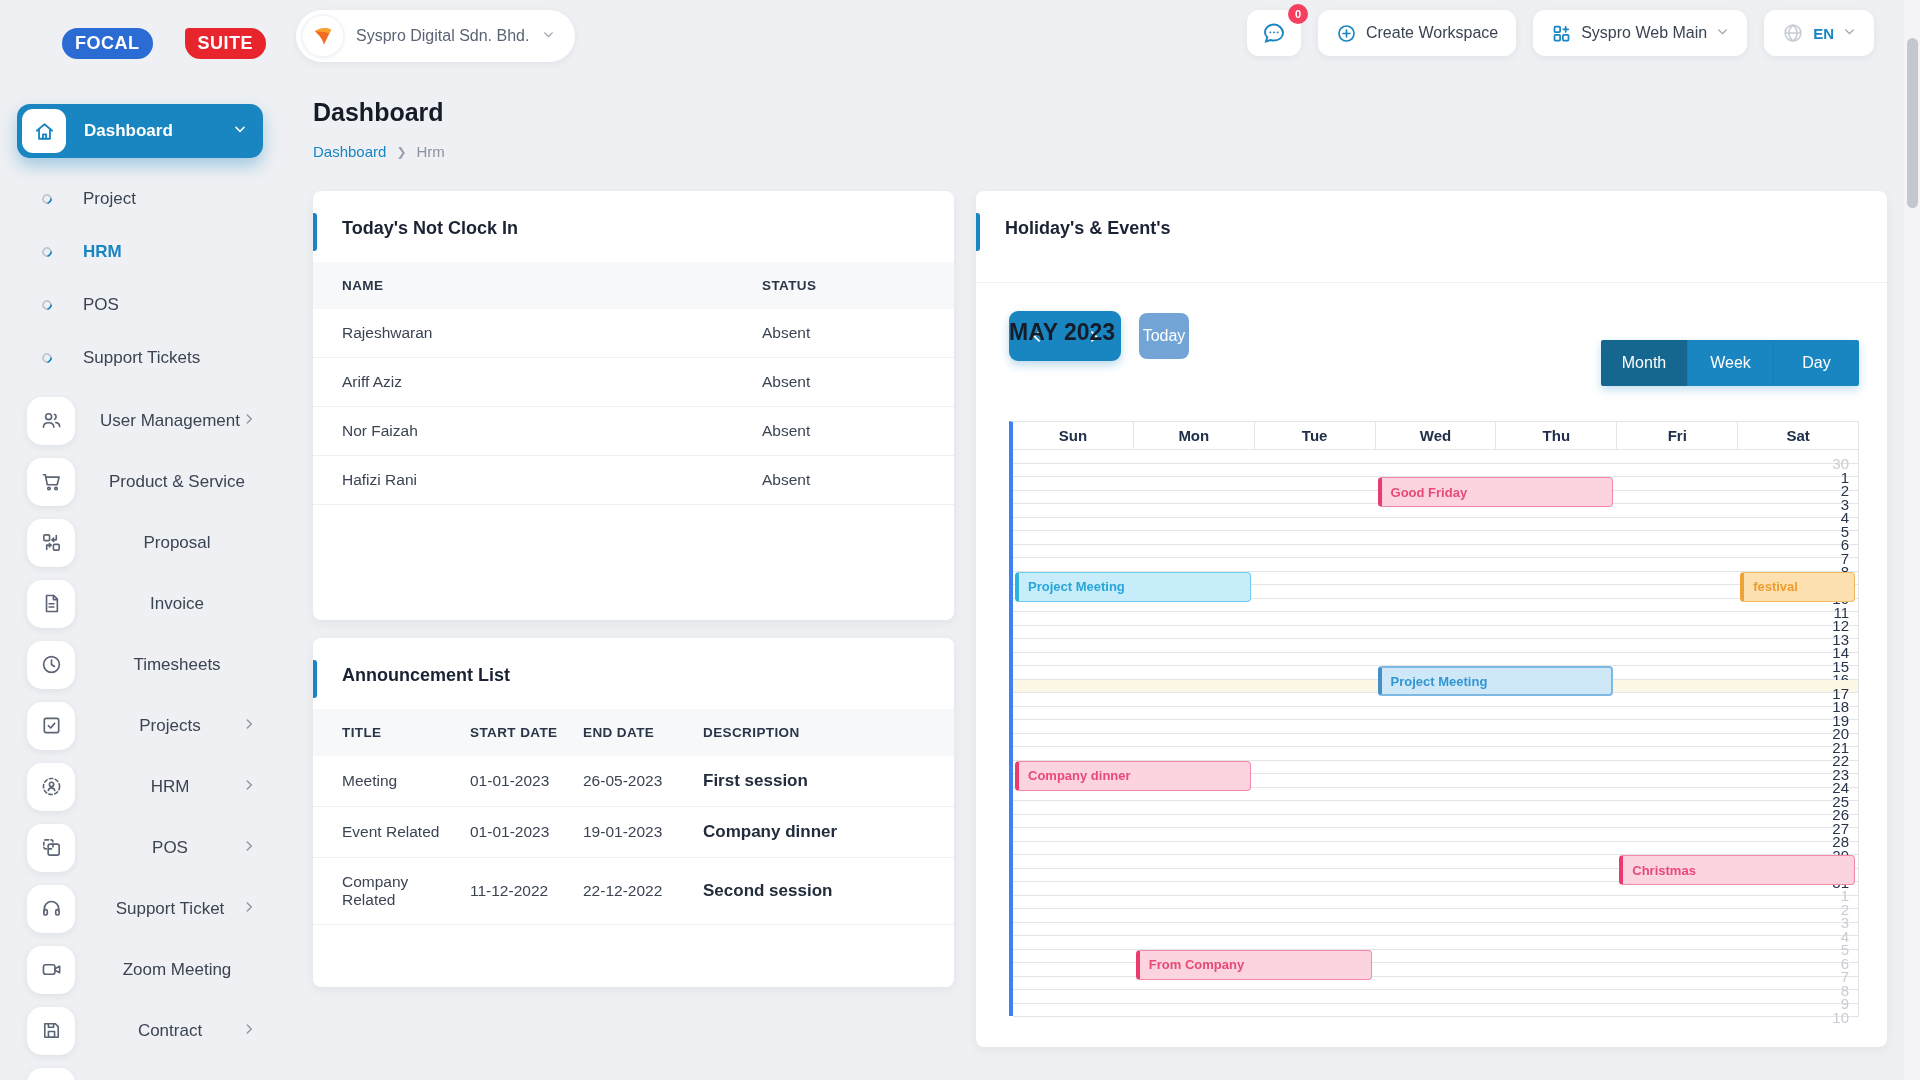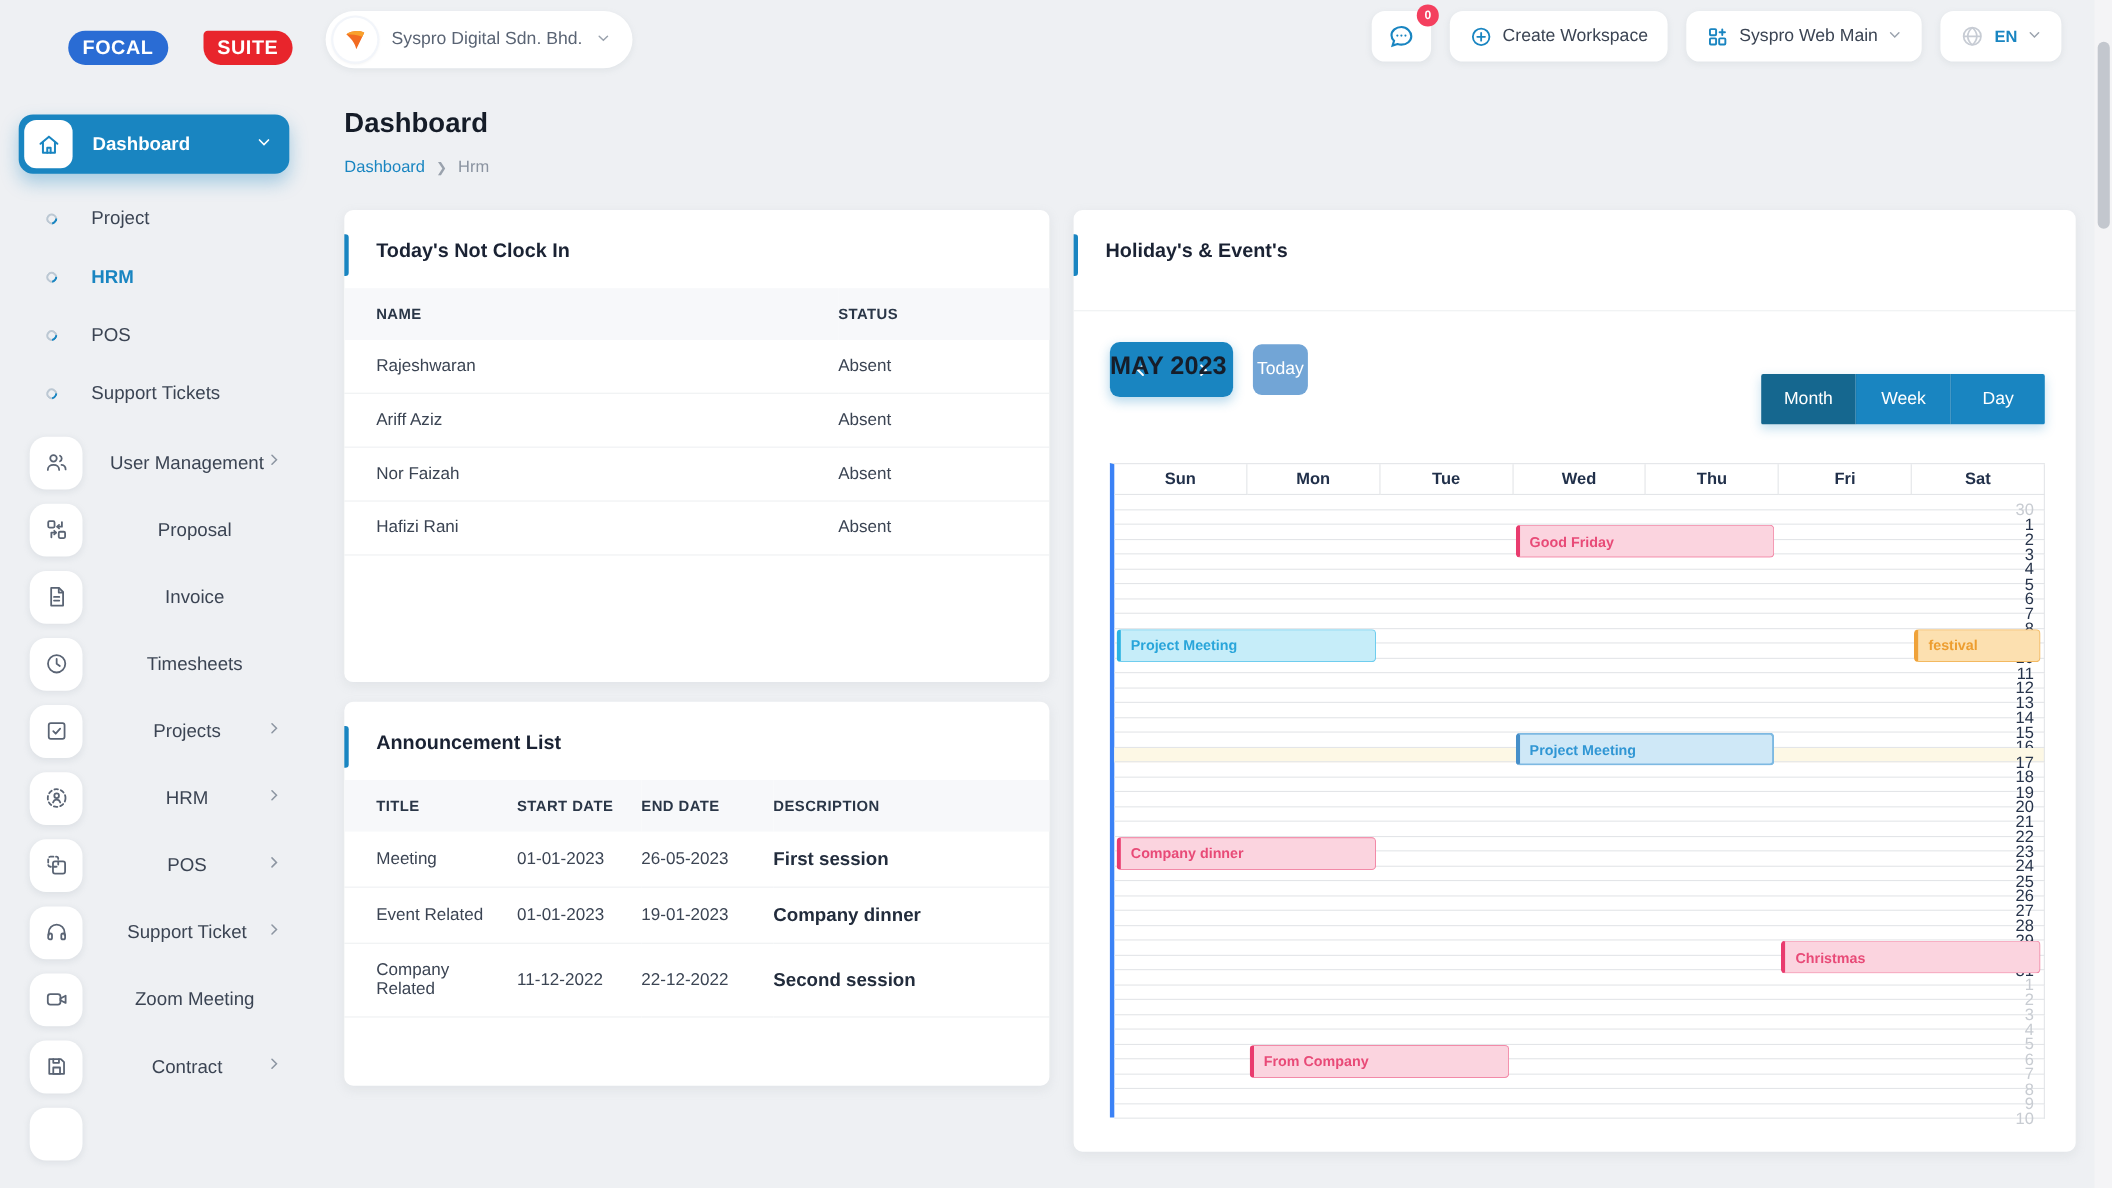--- a/index.html
+++ b/index.html
@@ -160,20 +160,30 @@
           </svg>
         </span>
         <span class="side-label">User Management</span>
         <span class="side-chev"><svg width="14" height="14" viewBox="0 0 24 24" fill="none" stroke="#8d96a2" stroke-width="2.4" stroke-linecap="round">
             <path d="M9 5l7 7-7 7"></path>
           </svg></span>
       </li>
       <li>
         <span class="icon-box">
           <svg width="23" height="23" viewBox="0 0 24 24" fill="none" stroke="#5a6474" stroke-width="1.7" stroke-linecap="round" stroke-linejoin="round">
+            <circle cx="9.3" cy="19.3" r="1.3"></circle>
+            <circle cx="16.7" cy="19.3" r="1.3"></circle>
+            <path d="M3.5 5h2.1l2 10.4h10.3l2-8H6.1"></path>
+          </svg>
+        </span>
+        <span class="side-label">Product &amp; Service</span>
+      </li>
+      <li>
+        <span class="icon-box">
+          <svg width="23" height="23" viewBox="0 0 24 24" fill="none" stroke="#5a6474" stroke-width="1.7" stroke-linecap="round" stroke-linejoin="round">
             <rect x="4" y="4" width="6" height="6" rx="1.2"></rect>
             <rect x="14" y="14" width="6" height="6" rx="1.2"></rect>
             <path d="M17 4.8v4.4h-4.4 M7 19.2v-4.4h4.4"></path>
             <path d="M14.3 7.5 12.6 9.2l1.7 1.7 M9.7 16.5l1.7-1.7-1.7-1.7"></path>
           </svg>
         </span>
         <span class="side-label">Proposal</span>
       </li>
       <li>
         <span class="icon-box">

